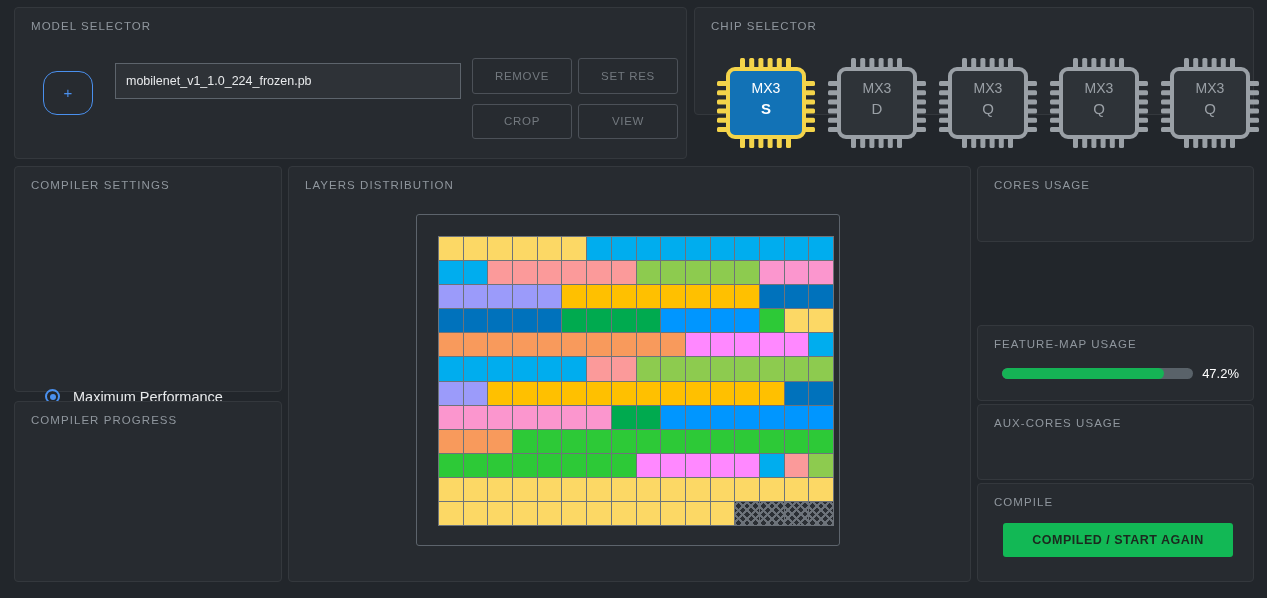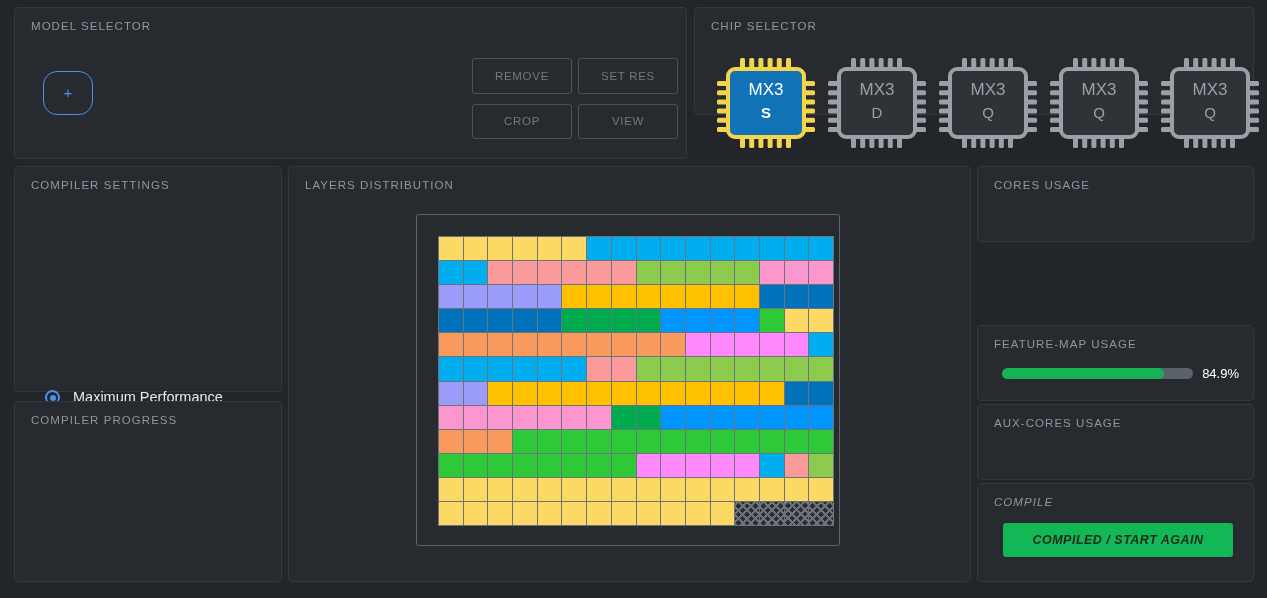--- a/index.html
+++ b/index.html
@@ -82,31 +82,31 @@
 
   
   #chip-selector { left: 694px; top: 7px; width: 560px; height: 108px; }
   .chips { position: absolute; left: 16px; top: 46px; display: flex; gap: 1px; }
   .chip { position: relative; width: 110px; height: 98px; cursor: pointer; }
   .chip svg { display: block; }
   .chip-label {
     position: absolute; left: 0; right: 0; top: 26px;
     text-align: center; pointer-events: none;
   }
-  .chip-name { font-size: 17px; display: block; }
+  .chip-name { font-size: 14px; display: block; }
   .chip-var  { font-size: 15px; font-weight: bold; display: block; margin-top: 4px; }
   .chip.inactive .chip-name, .chip.inactive .chip-var { color: #9aa0a6; }
   .chip.inactive .chip-var { font-weight: normal; }
   .chip.active .chip-name, .chip.active .chip-var { color: #ffffff; }
 
   
   #compiler-settings { left: 14px; top: 166px; width: 268px; height: 226px; }
   .radio-row {
     position: absolute; left: 30px;
-    display: flex; align-items: flex-end; cursor: pointer;
+    display: flex; align-items: flex-start; cursor: pointer;
   }
   #radio-max { top: 222px; }
   #radio-low { top: 272px; }
   .radio-row .dot-outer {
     width: 15px; height: 15px; border-radius: 50%;
     border: 2px solid #4a90ee; position: relative; flex: none;
   }
   .radio-row.on .dot-outer::after {
     content: ""; position: absolute; left: 2.5px; top: 2.5px;
     width: 6px; height: 6px; border-radius: 50%; background: #4a90ee;
@@ -160,21 +160,21 @@
   }
   .usage-track {
     width: 195px; height: 11px; border-radius: 6px; background: #596269; overflow: hidden;
   }
   .usage-track > i { display: block; height: 100%; background: #15b355; border-radius: 6px; }
   .usage-val {
     margin-left: 9px; color: #ffffff; font-size: 13px; white-space: nowrap;
   }
 
   
-  #compile-panel { left: 977px; top: 483px; width: 277px; height: 99px; font-style: italic; }
+  #compile-panel { left: 977px; top: 483px; width: 277px; height: 99px; }
   #btn-compiled {
     position: absolute; left: 25px; top: 39px;
     width: 230px; height: 34px;
     background: #12b855;
     border: none; border-radius: 3px;
     color: #1b2a1f;
     font-size: 12.5px; font-weight: bold; letter-spacing: 0.5px;
     text-align: center; line-height: 34px;
     text-transform: uppercase;
     cursor: pointer;
@@ -183,20 +183,21 @@
 </head>
 <body>
 
 <div class="app">
 
   <div class="panel" id="model-selector">
     <div class="panel-title">MODEL SELECTOR</div>
 
     <div class="plus-btn">+</div>
 
+    <div class="model-field" title="select model">mobilenet_v1_1.0_224_frozen.pb</div>
 
     <div class="ghost-btn" id="btn-setres">SET RES</div>
     <div class="ghost-btn" id="btn-remove">REMOVE</div>
     <div class="ghost-btn" id="btn-crop">CROP</div>
     <div class="ghost-btn" id="btn-view">VIEW</div>
   </div>
 
   <div class="panel" id="chip-selector">
     <div class="panel-title">CHIP SELECTOR</div>
     <div class="chips" id="chips-container">
@@ -593,21 +594,21 @@
     <div class="panel-title">CORES USAGE</div>
   </div>
 
 
   <div class="panel usage-panel" id="usage-2">
     <div class="panel-title">FEATURE-MAP USAGE</div>
     <div class="usage-row">
       <span class="usage-track">
           <i style="width: 84.9%;"></i>
         </span>
-      <span class="usage-val">84.9%</span>
+      <span class="usage-val">47.2%</span>
     </div>
   </div>
 
   <div class="panel usage-panel" id="usage-3">
     <div class="panel-title">AUX-CORES USAGE</div>
   </div>
 
   <div class="panel" id="compile-panel">
     <div class="panel-title">COMPILE</div>
     <div id="btn-compiled">COMPILED / START AGAIN</div>

